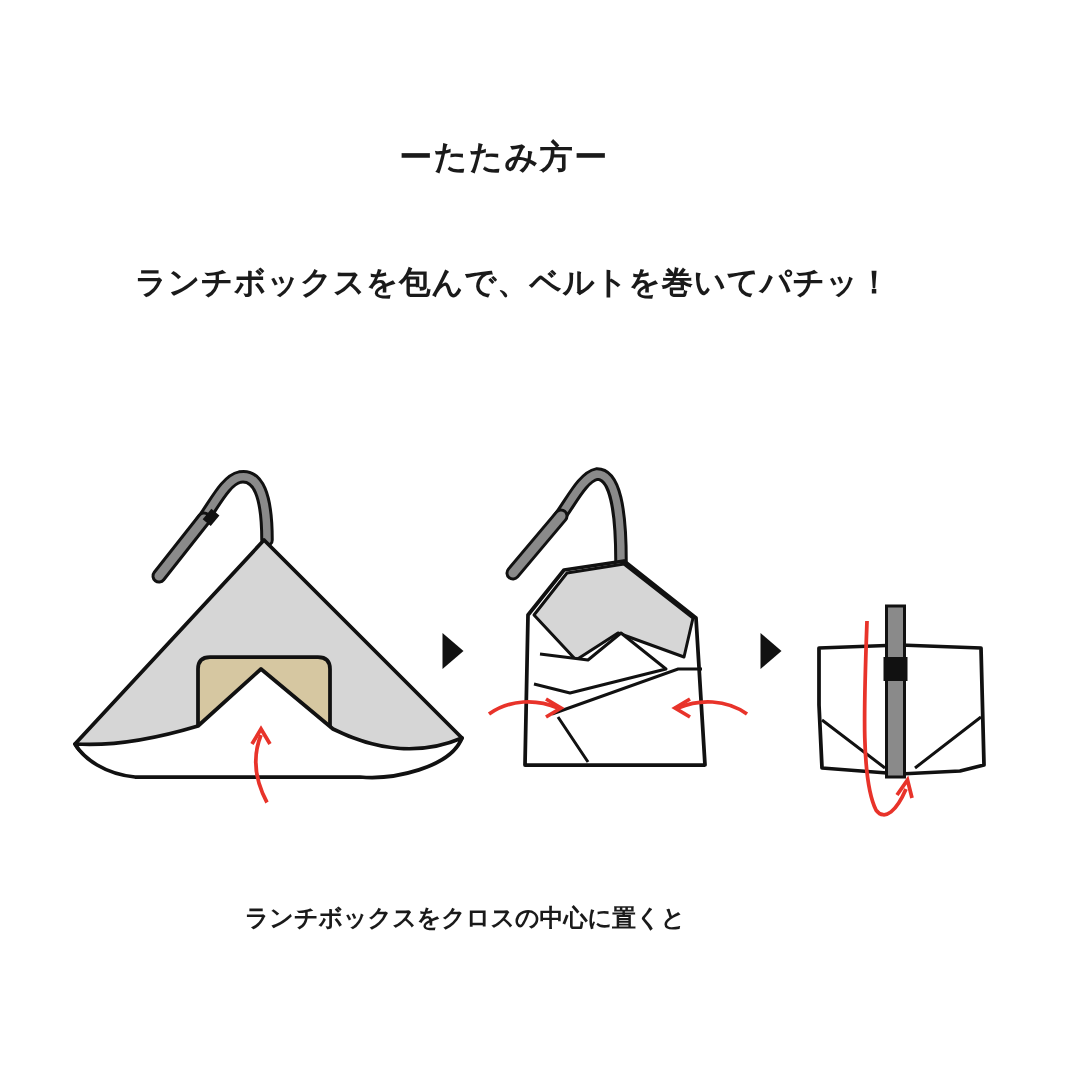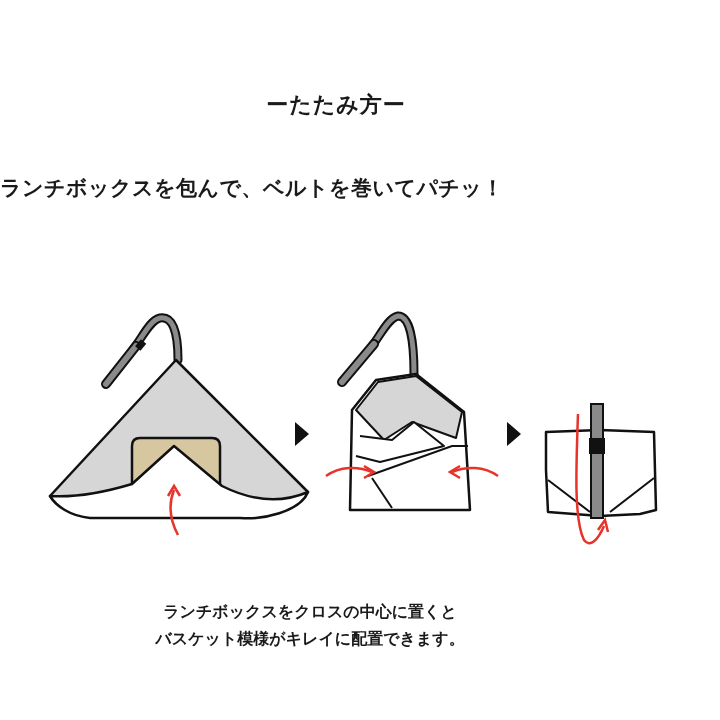--- a/index.html
+++ b/index.html
@@ -1,20 +1,20 @@
 <!DOCTYPE html>
 <html><head>
 <meta charset="utf-8">
 <style>
   html, body { margin: 0; padding: 0; background: #ffffff; }
   body { width: 720px; height: 720px; position: relative; overflow: hidden;
          font-family: "DejaVu Sans", sans-serif; color: #1a1a1a; }
   .title { position: absolute; top: 90px; left: 0; width: 672px; text-align: center;
            font-size: 22px; font-weight: bold; letter-spacing: 1px; }
-  .intro { position: absolute; top: 170px; left: 0; width: 684px; text-align: left;
+  .intro { position: absolute; top: 170px; left: 0; width: 684px; text-align: center;
            font-size: 21px; font-weight: bold; line-height: 37px; letter-spacing: 0.5px; }
   .intro div { white-space: nowrap; }
   .diagram { position: absolute; left: 0; top: 300px; width: 720px; height: 260px; }
   .caption { position: absolute; top: 598px; left: 0; width: 620px; text-align: center;
              font-size: 16px; font-weight: bold; line-height: 27px; }
 </style>
 </head>
 <body>
 
 <div class="title">ーたたみ方ー</div>
@@ -81,14 +81,13 @@
     </g>
     <g>
       <path d="M578 414 C576 470 574 520 584 540 C590 548 598 540 604 526" fill="none" stroke="#e8332a" stroke-width="2.5"></path>
       <path d="M598 530 L605 520 L608 532" fill="none" stroke="#e8332a" stroke-width="2.5"></path>
     </g>
   </g>
 </svg>
 
 <div class="caption">
   <div>ランチボックスをクロスの中心に置くと</div>
-  <div>バスケット模様がキレイに配置できます。</div>
 </div>
 
 </body></html>

